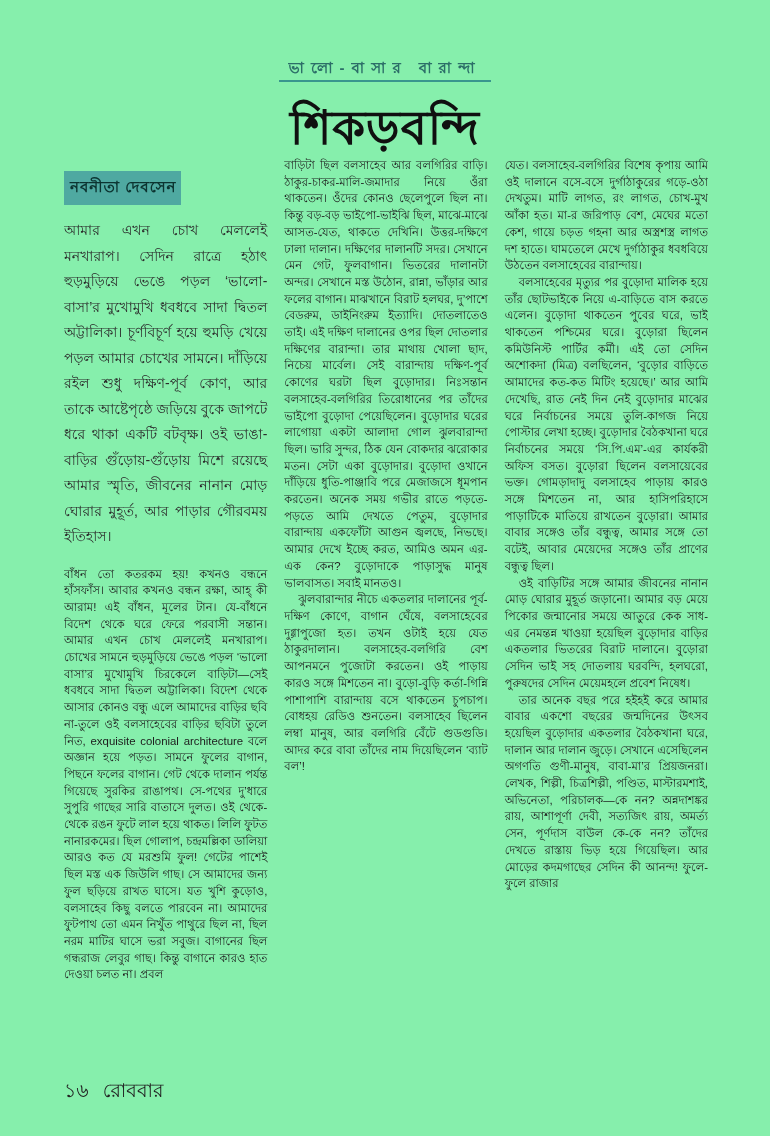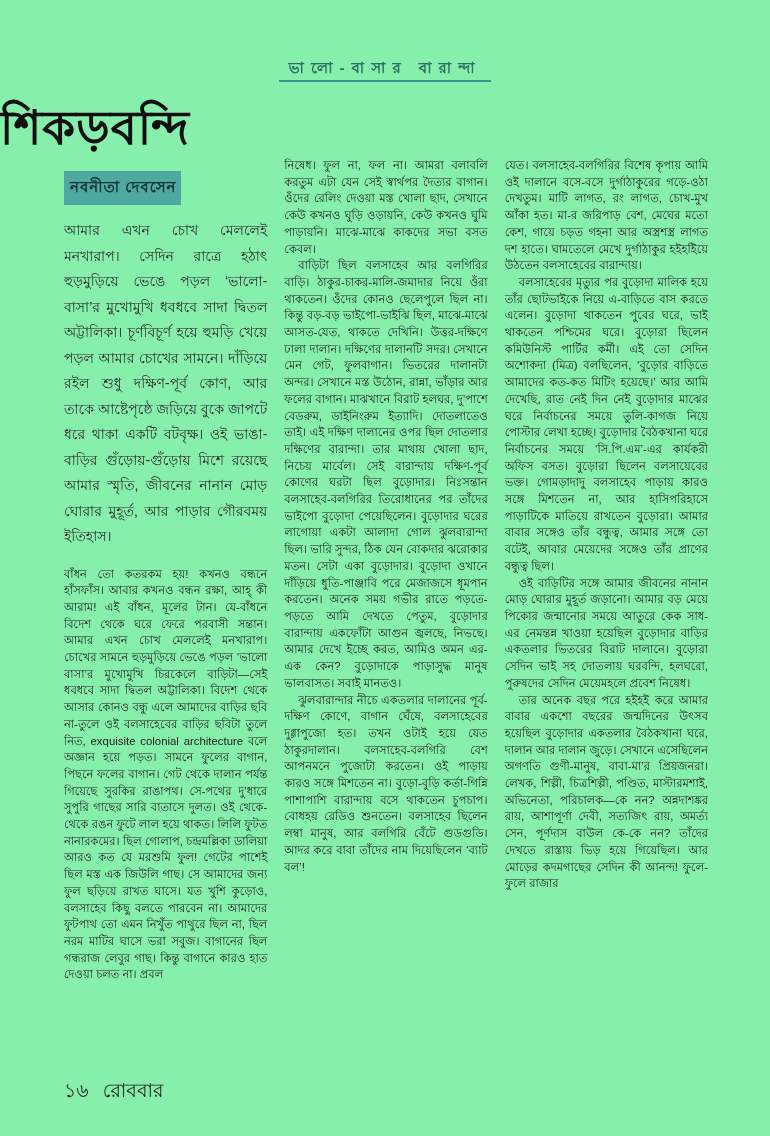--- a/index.html
+++ b/index.html
@@ -20,20 +20,21 @@
     font-size:15px; letter-spacing:7px;
     color:#2c6e68; font-weight:bold;
   }
   .kicker-underline {
     position:absolute; top:80px; left:50%;
     width:212px; height:2px; margin-left:-106px;
     background:#39968e;
   }
   .article-title {
     position:absolute; top:92px; left:0; right:0;
+    text-align:center;
     font-size:47px; font-weight:bold; color:#101010;
     letter-spacing:1px;
   }
   
   .columns {
     position:absolute; top:157px; left:64px; width:644px; height:948px;
     display:flex; gap:17px;
     overflow:hidden;
   }
   .col { flex:1 1 0; min-width:0; }
@@ -85,29 +86,28 @@
     <div class="col">
       <div class="author-badge">নবনীতা দেবসেন</div>
       <div class="lead">আমার এখন চোখ মেললেই মনখারাপ। সেদিন রাত্রে হঠাৎ হুড়মুড়িয়ে ভেঙে পড়ল ‘ভালো-বাসা’র মুখোমুখি ধবধবে সাদা দ্বিতল অট্টালিকা। চূর্ণবিচূর্ণ হয়ে হুমড়ি খেয়ে পড়ল আমার চোখের সামনে। দাঁড়িয়ে রইল শুধু দক্ষিণ-পূর্ব কোণ, আর তাকে আষ্টেপৃষ্ঠে জড়িয়ে বুকে জাপটে ধরে থাকা একটি বটবৃক্ষ। ওই ভাঙা-বাড়ির গুঁড়োয়-গুঁড়োয় মিশে রয়েছে আমার স্মৃতি, জীবনের নানান মোড় ঘোরার মুহূর্ত, আর পাড়ার গৌরবময় ইতিহাস।</div>
       <div class="col-body">
           <p class="para">বাঁধন তো কতরকম হয়! কখনও বন্ধনে হাঁসফাঁস। আবার কখনও বন্ধন রক্ষা, আহ্ কী আরাম! এই বাঁধন, মূলের টান। যে-বাঁধনে বিদেশ থেকে ঘরে ফেরে পরবাসী সন্তান। আমার এখন চোখ মেললেই মনখারাপ। চোখের সামনে হুড়মুড়িয়ে ভেঙে পড়ল ‘ভালো বাসা’র মুখোমুখি চিরকেলে বাড়িটা—সেই ধবধবে সাদা দ্বিতল অট্টালিকা। বিদেশ থেকে আসার কোনও বন্ধু এলে আমাদের বাড়ির ছবি না-তুলে ওই বলসাহেবের বাড়ির ছবিটা তুলে নিত, exquisite colonial architecture বলে অজ্ঞান হয়ে পড়ত। সামনে ফুলের বাগান, পিছনে ফলের বাগান। গেট থেকে দালান পর্যন্ত গিয়েছে সুরকির রাঙাপথ। সে-পথের দু’ধারে সুপুরি গাছের সারি বাতাসে দুলত। ওই থেকে-থেকে রঙন ফুটে লাল হয়ে থাকত। লিলি ফুটত নানারকমের। ছিল গোলাপ, চন্দ্রমল্লিকা ডালিয়া আরও কত যে মরশুমি ফুল! গেটের পাশেই ছিল মস্ত এক জিউলি গাছ। সে আমাদের জন্য ফুল ছড়িয়ে রাখত ঘাসে। যত খুশি কুড়োও, বলসাহেব কিছু বলতে পারবেন না। আমাদের ফুটপাথ তো এমন নিখুঁত পাথুরে ছিল না, ছিল নরম মাটির ঘাসে ভরা সবুজ। বাগানের ছিল গন্ধরাজ লেবুর গাছ। কিন্তু বাগানে কারও হাত দেওয়া চলত না। প্রবল</p>
         </div>
     </div>
 
     <div class="col">
       <div class="col-body" style="margin-top:0">
-          <p class="para">নিষেধ। ফুল না, ফল না। আমরা বলাবলি করতুম এটা যেন সেই স্বার্থপর দৈত্যর বাগান। ওঁদের রেলিং দেওয়া মস্ত খোলা ছাদ, সেখানে কেউ কখনও ঘুড়ি ওড়ায়নি, কেউ কখনও ঘুমি পাড়ায়নি। মাঝে-মাঝে কাকদের সভা বসত কেবল।</p>
           <p class="para">বাড়িটা ছিল বলসাহেব আর বলগিরির বাড়ি। ঠাকুর-চাকর-মালি-জমাদার নিয়ে ওঁরা থাকতেন। ওঁদের কোনও ছেলেপুলে ছিল না। কিন্তু বড়-বড় ভাইপো-ভাইঝি ছিল, মাঝে-মাঝে আসত-যেত, থাকতে দেখিনি। উত্তর-দক্ষিণে ঢালা দালান। দক্ষিণের দালানটি সদর। সেখানে মেন গেট, ফুলবাগান। ভিতরের দালানটা অন্দর। সেখানে মস্ত উঠোন, রান্না, ভাঁড়ার আর ফলের বাগান। মাঝখানে বিরাট হলঘর, দু’পাশে বেডরুম, ডাইনিংরুম ইত্যাদি। দোতলাতেও তাই। এই দক্ষিণ দালানের ওপর ছিল দোতলার দক্ষিণের বারান্দা। তার মাথায় খোলা ছাদ, নিচেয় মার্বেল। সেই বারান্দায় দক্ষিণ-পূর্ব কোণের ঘরটা ছিল বুড়োদার। নিঃসন্তান বলসাহেব-বলগিরির তিরোধানের পর তাঁদের ভাইপো বুড়োদা পেয়েছিলেন। বুড়োদার ঘরের লাগোয়া একটা আলাদা গোল ঝুলবারান্দা ছিল। ভারি সুন্দর, ঠিক যেন বোকদার ঝরোকার মতন। সেটা একা বুড়োদার। বুড়োদা ওখানে দাঁড়িয়ে ধুতি-পাঞ্জাবি পরে মেজাজসে ধূমপান করতেন। অনেক সময় গভীর রাতে পড়তে-পড়তে আমি দেখতে পেতুম, বুড়োদার বারান্দায় একফোঁটা আগুন জ্বলছে, নিভছে। আমার দেখে ইচ্ছে করত, আমিও অমন এর-এক কেন? বুড়োদাকে পাড়াসুদ্ধ মানুষ ভালবাসত। সবাই মানতও।</p>
           <p class="para">ঝুলবারান্দার নীচে একতলার দালানের পূর্ব-দক্ষিণ কোণে, বাগান ঘেঁষে, বলসাহেবের দুগ্গাপুজো হত। তখন ওটাই হয়ে যেত ঠাকুরদালান। বলসাহেব-বলগিরি বেশ আপনমনে পুজোটা করতেন। ওই পাড়ায় কারও সঙ্গে মিশতেন না। বুড়ো-বুড়ি কর্তা-গিন্নি পাশাপাশি বারান্দায় বসে থাকতেন চুপচাপ। বোধহয় রেডিও শুনতেন। বলসাহেব ছিলেন লম্বা মানুষ, আর বলগিরি বেঁটে গুডগুডি। আদর করে বাবা তাঁদের নাম দিয়েছিলেন ‘ব্যাট বল’!</p>
         </div>
     </div>
 
     <div class="col">
       <div class="col-body" style="margin-top:0">
-          <p class="para">যেত। বলসাহেব-বলগিরির বিশেষ কৃপায় আমি ওই দালানে বসে-বসে দুর্গাঠাকুরের গড়ে-ওঠা দেখতুম। মাটি লাগত, রং লাগত, চোখ-মুখ আঁকা হত। মা-র জরিপাড় বেশ, মেঘের মতো কেশ, গায়ে চড়ত গহনা আর অস্ত্রশস্ত্র লাগত দশ হাতে। ঘামতেলে মেখে দুর্গাঠাকুর হইহইিয়ে উঠতেন বলসাহেবের বারান্দায়।</p>
+          <p class="para">যেত। বলসাহেব-বলগিরির বিশেষ কৃপায় আমি ওই দালানে বসে-বসে দুর্গাঠাকুরের গড়ে-ওঠা দেখতুম। মাটি লাগত, রং লাগত, চোখ-মুখ আঁকা হত। মা-র জরিপাড় বেশ, মেঘের মতো কেশ, গায়ে চড়ত গহনা আর অস্ত্রশস্ত্র লাগত দশ হাতে। ঘামতেলে মেখে দুর্গাঠাকুর ধবধবিয়ে উঠতেন বলসাহেবের বারান্দায়।</p>
           <p class="para">বলসাহেবের মৃত্যুর পর বুড়োদা মালিক হয়ে তাঁর ছোটভাইকে নিয়ে এ-বাড়িতে বাস করতে এলেন। বুড়োদা থাকতেন পুবের ঘরে, ভাই থাকতেন পশ্চিমের ঘরে। বুড়োরা ছিলেন কমিউনিস্ট পার্টির কর্মী। এই তো সেদিন অশোকদা (মিত্র) বলছিলেন, ‘বুড়োর বাড়িতে আমাদের কত-কত মিটিং হয়েছে।’ আর আমি দেখেছি, রাত নেই দিন নেই বুড়োদার মাঝের ঘরে নির্বাচনের সময়ে তুলি-কাগজ নিয়ে পোস্টার লেখা হচ্ছে। বুড়োদার বৈঠকখানা ঘরে নির্বাচনের সময়ে ‘সি.পি.এম’-এর কার্যকরী অফিস বসত। বুড়োরা ছিলেন বলসায়েবের ভক্ত। গোমড়াদাদু বলসাহেব পাড়ায় কারও সঙ্গে মিশতেন না, আর হাসিপরিহাসে পাড়াটিকে মাতিয়ে রাখতেন বুড়োরা। আমার বাবার সঙ্গেও তাঁর বন্ধুত্ব, আমার সঙ্গে তো বটেই, আবার মেয়েদের সঙ্গেও তাঁর প্রাণের বন্ধুত্ব ছিল।</p>
           <p class="para">ওই বাড়িটির সঙ্গে আমার জীবনের নানান মোড় ঘোরার মুহূর্ত জড়ানো। আমার বড় মেয়ে পিকোর জন্মানোর সময়ে আতুরে কেক সাধ-এর নেমন্তন্ন খাওয়া হয়েছিল বুড়োদার বাড়ির একতলার ভিতরের বিরাট দালানে। বুড়োরা সেদিন ভাই সহ দোতলায় ঘরবন্দি, হলঘরো, পুরুষদের সেদিন মেয়েমহলে প্রবেশ নিষেধ।</p>
           <p class="para">তার অনেক বছর পরে হইহই করে আমার বাবার একশো বছরের জন্মদিনের উৎসব হয়েছিল বুড়োদার একতলার বৈঠকখানা ঘরে, দালান আর দালান জুড়ে। সেখানে এসেছিলেন অগণতি গুণী-মানুষ, বাবা-মা’র প্রিয়জনরা। লেখক, শিল্পী, চিত্রশিল্পী, পণ্ডিত, মাস্টারমশাই, অভিনেতা, পরিচালক—কে নন? অন্নদাশঙ্কর রায়, আশাপূর্ণা দেবী, সত্যজিৎ রায়, অমর্ত্য সেন, পূর্ণদাস বাউল কে-কে নন? তাঁদের দেখতে রাস্তায় ভিড় হয়ে গিয়েছিল। আর মোড়ের কদমগাছের সেদিন কী আনন্দ! ফুলে-ফুলে রাজার</p>
         </div>
     </div>
 
   </div>
 
   <div class="footer">
     <span class="pgnum">১৬</span><span>রোববার</span>

